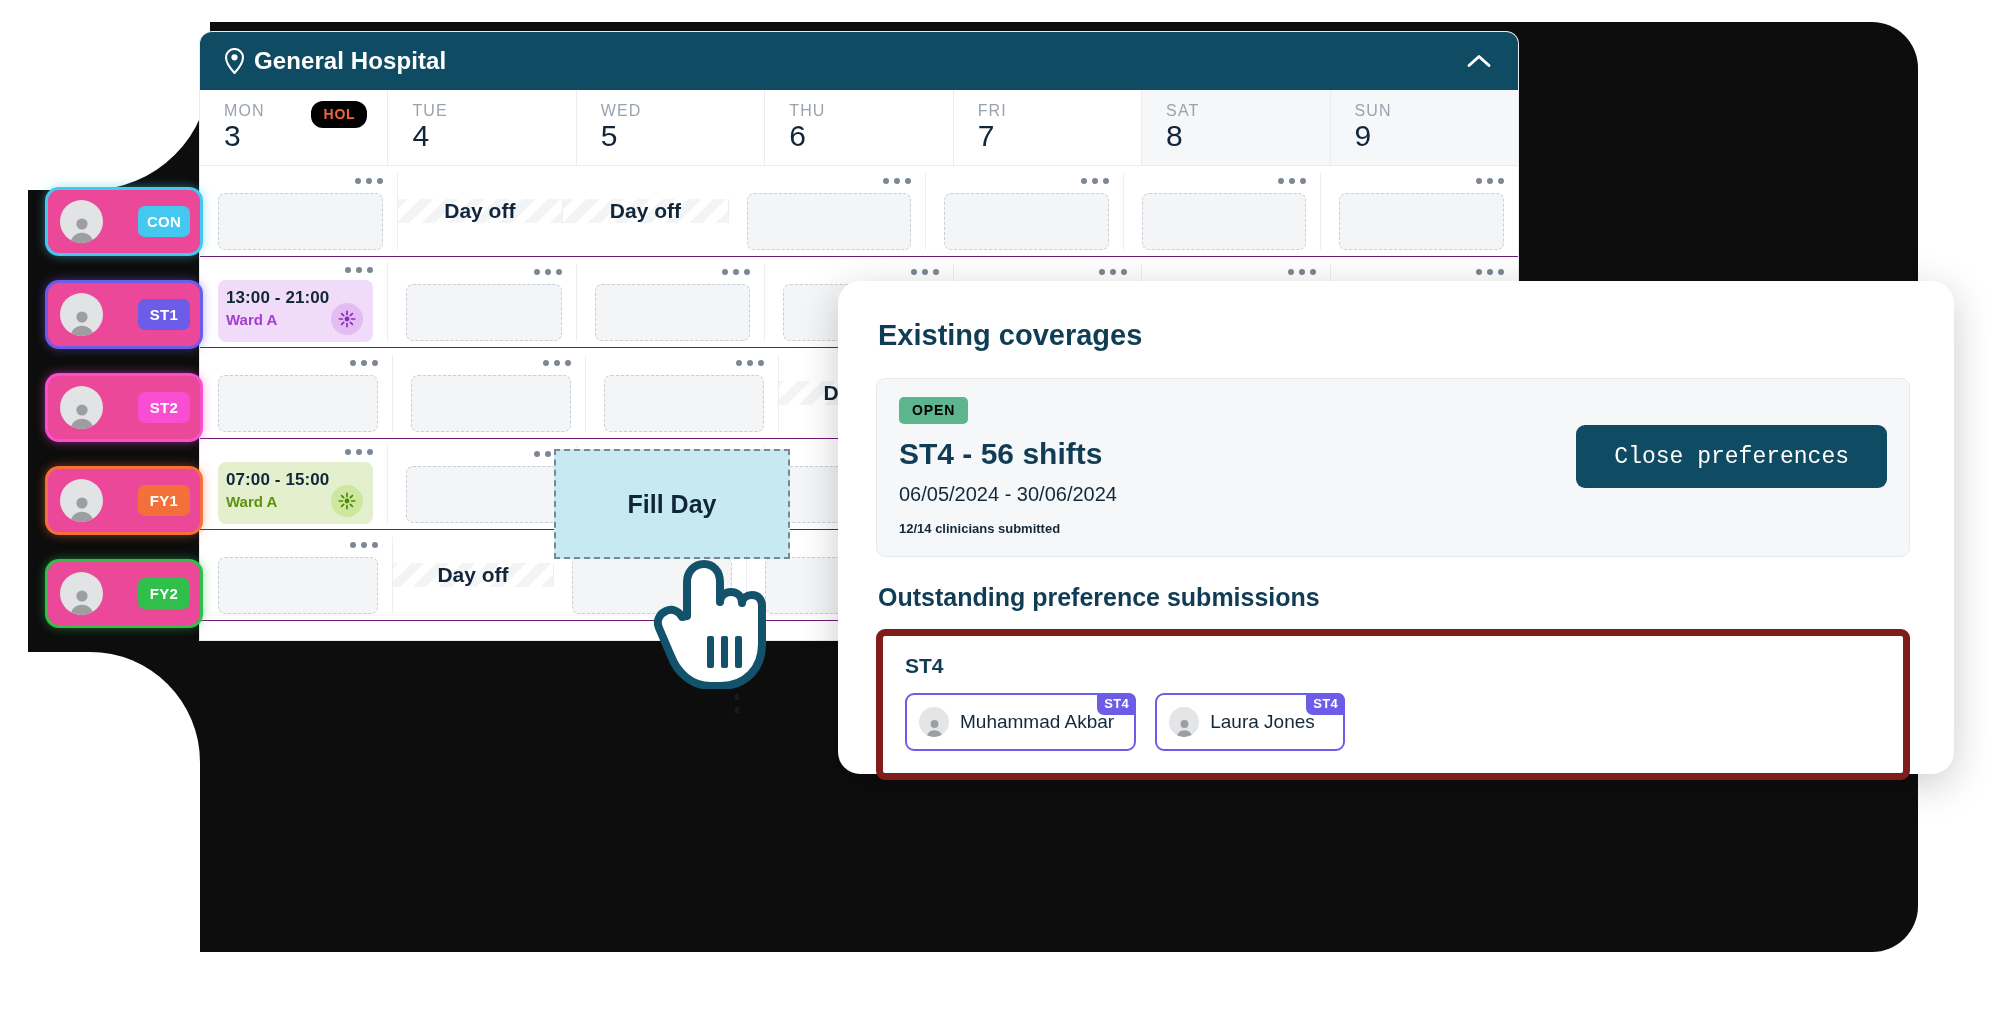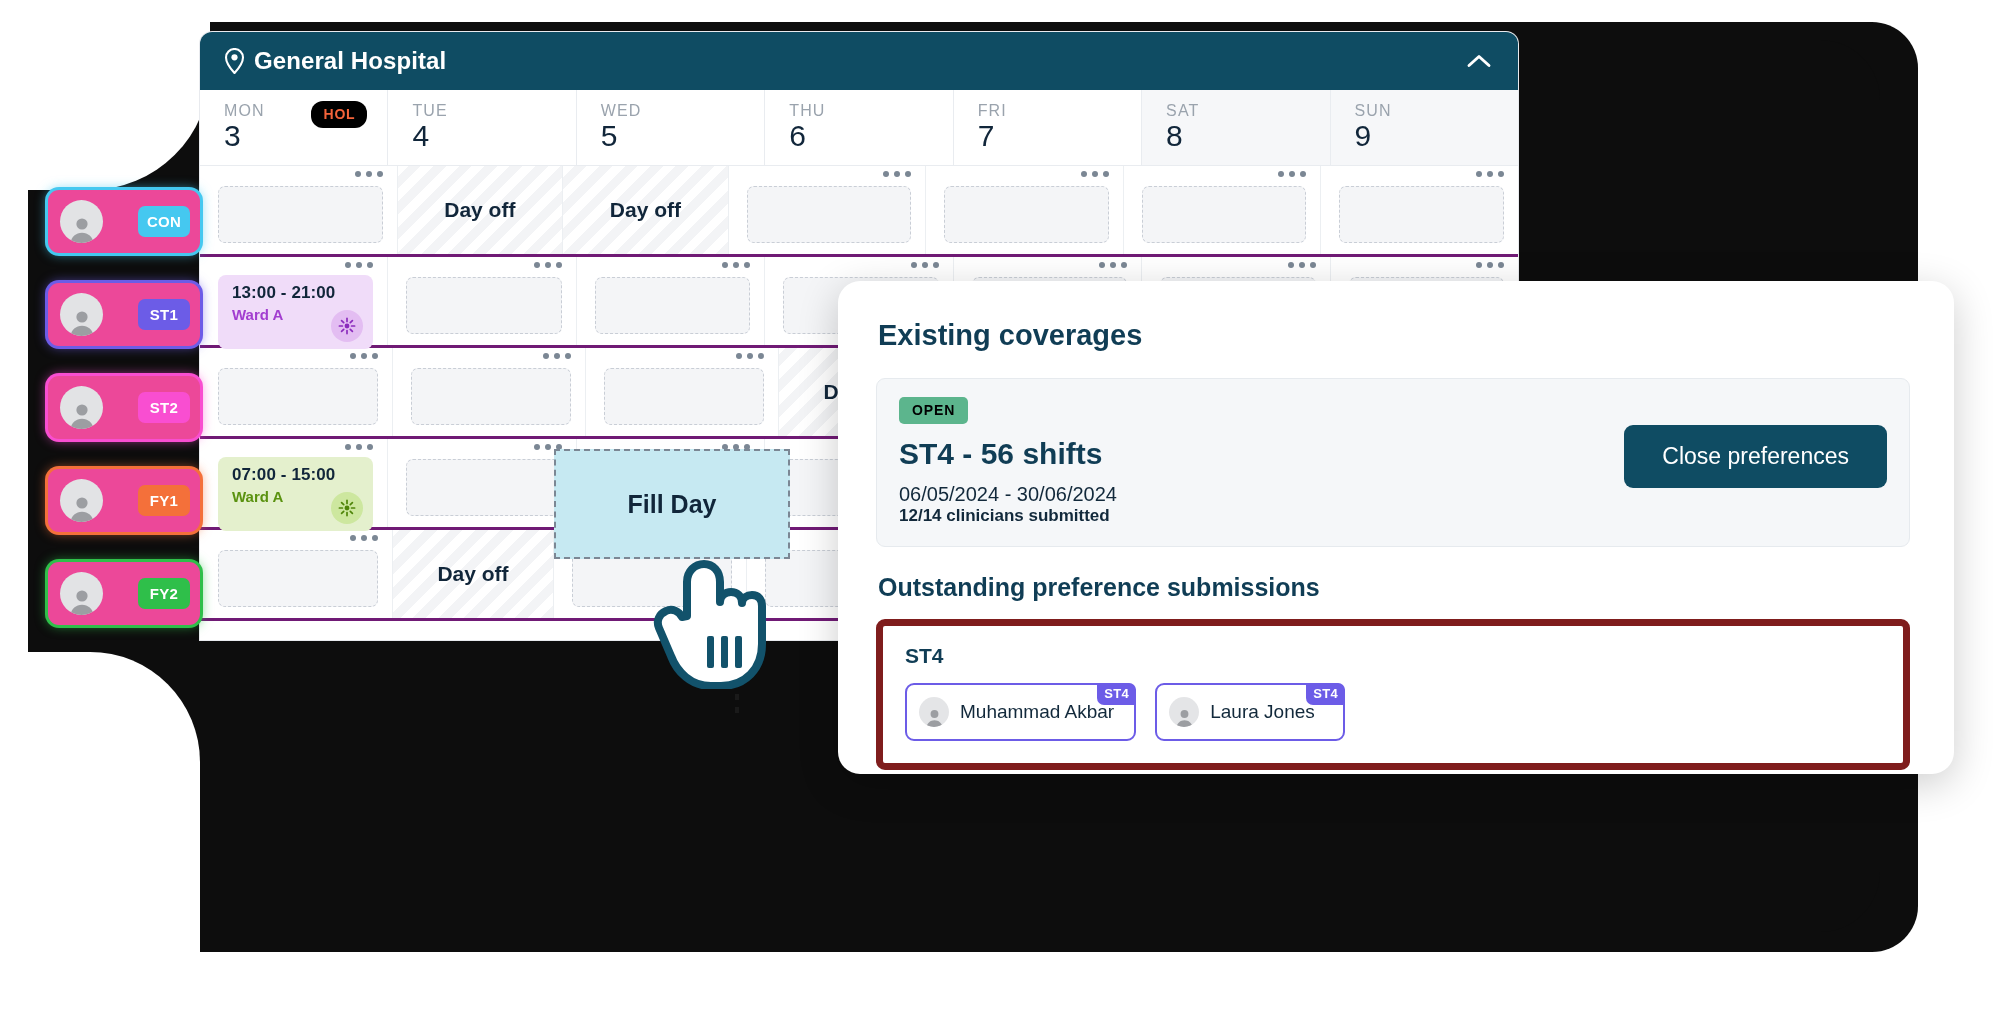--- a/index.html
+++ b/index.html
@@ -118,21 +118,21 @@
     position: absolute; right: 20px; top: 11px;
     background: #000000;
     color: #f4633a;
     font-size: 14px; font-weight: bold;
     letter-spacing: .8px;
     padding: 5px 12px 6px;
     border-radius: 12px;
   }
 
   
-  .grid-row { display: flex; height: 91px; border-bottom: 3px solid #701a75; }
+  .grid-row { display: flex; height: 91px; border-bottom: 1px solid #701a75; align-items: center; }
   .grid-cell {
     flex: 1 1 0;
     border-right: 1px solid #eceff2;
     position: relative;
     padding: 17px 14px 0 18px;
   }
   .grid-cell:last-child { border-right: none; }
   .dots {
     position: absolute; right: 14px; top: 5px;
     display: flex; gap: 5px;
@@ -148,23 +148,23 @@
   .dayoff-cell {
     background-image: repeating-linear-gradient(-45deg,
       #f3f4f6 0 9px, #ffffff 9px 18px);
     display: flex; align-items: center; justify-content: center;
     padding: 0;
   }
   .dayoff-label {
     font-size: 21px; font-weight: bold; color: #11263a;
   }
   .shift-card {
-    height: 74px;
+    height: 62px;
     border-radius: 8px;
-    padding: 8px 12px 0 14px;
+    padding: 8px 12px 0 8px;
     position: relative;
     margin-top: 1px;
   }
   .shift-time { font-size: 17px; font-weight: bold; color: #11263a; letter-spacing: .1px; }
   .shift-ward { font-size: 15px; font-weight: bold; margin-top: 3px; }
   .shift-icon {
     position: absolute; right: 10px; bottom: 7px;
     width: 32px; height: 32px; border-radius: 50%;
     display: flex; align-items: center; justify-content: center;
   }
@@ -232,32 +232,32 @@
     color: #000000;
     font-size: 14px; font-weight: bold; letter-spacing: .9px;
     padding: 5px 13px 6px;
     border-radius: 5px;
   }
   .cov-title {
     font-size: 30px; font-weight: bold; color: #103d55;
     margin-top: 13px;
   }
   .cov-dates { font-size: 20px; color: #12293b; margin-top: 12px; }
-  .cov-sub { font-size: 17px; font-weight: bold; color: #12293b; }
+  .cov-sub { font-size: 13px; font-weight: bold; color: #12293b; margin-top: 15px; }
   .close-pref {
     position: absolute;
     right: 22px; top: 46px;
     background: #0f4c63;
     color: #ffffff;
     border: none;
     border-radius: 9px;
     height: 63px;
     padding: 0 38px;
     font-size: 23px;
-    font-family: Liberation Sans, sans-serif;
+    font-family: Liberation Mono, monospace;
   }
   .cov-h2 {
     font-size: 25px; font-weight: bold; color: #103d55;
     margin: 26px 0 0 2px;
   }
   .subs-card {
     margin-top: 17px;
     border: 7px solid #7f1d1d;
     border-radius: 9px;
     padding: 18px 22px 22px 22px;

